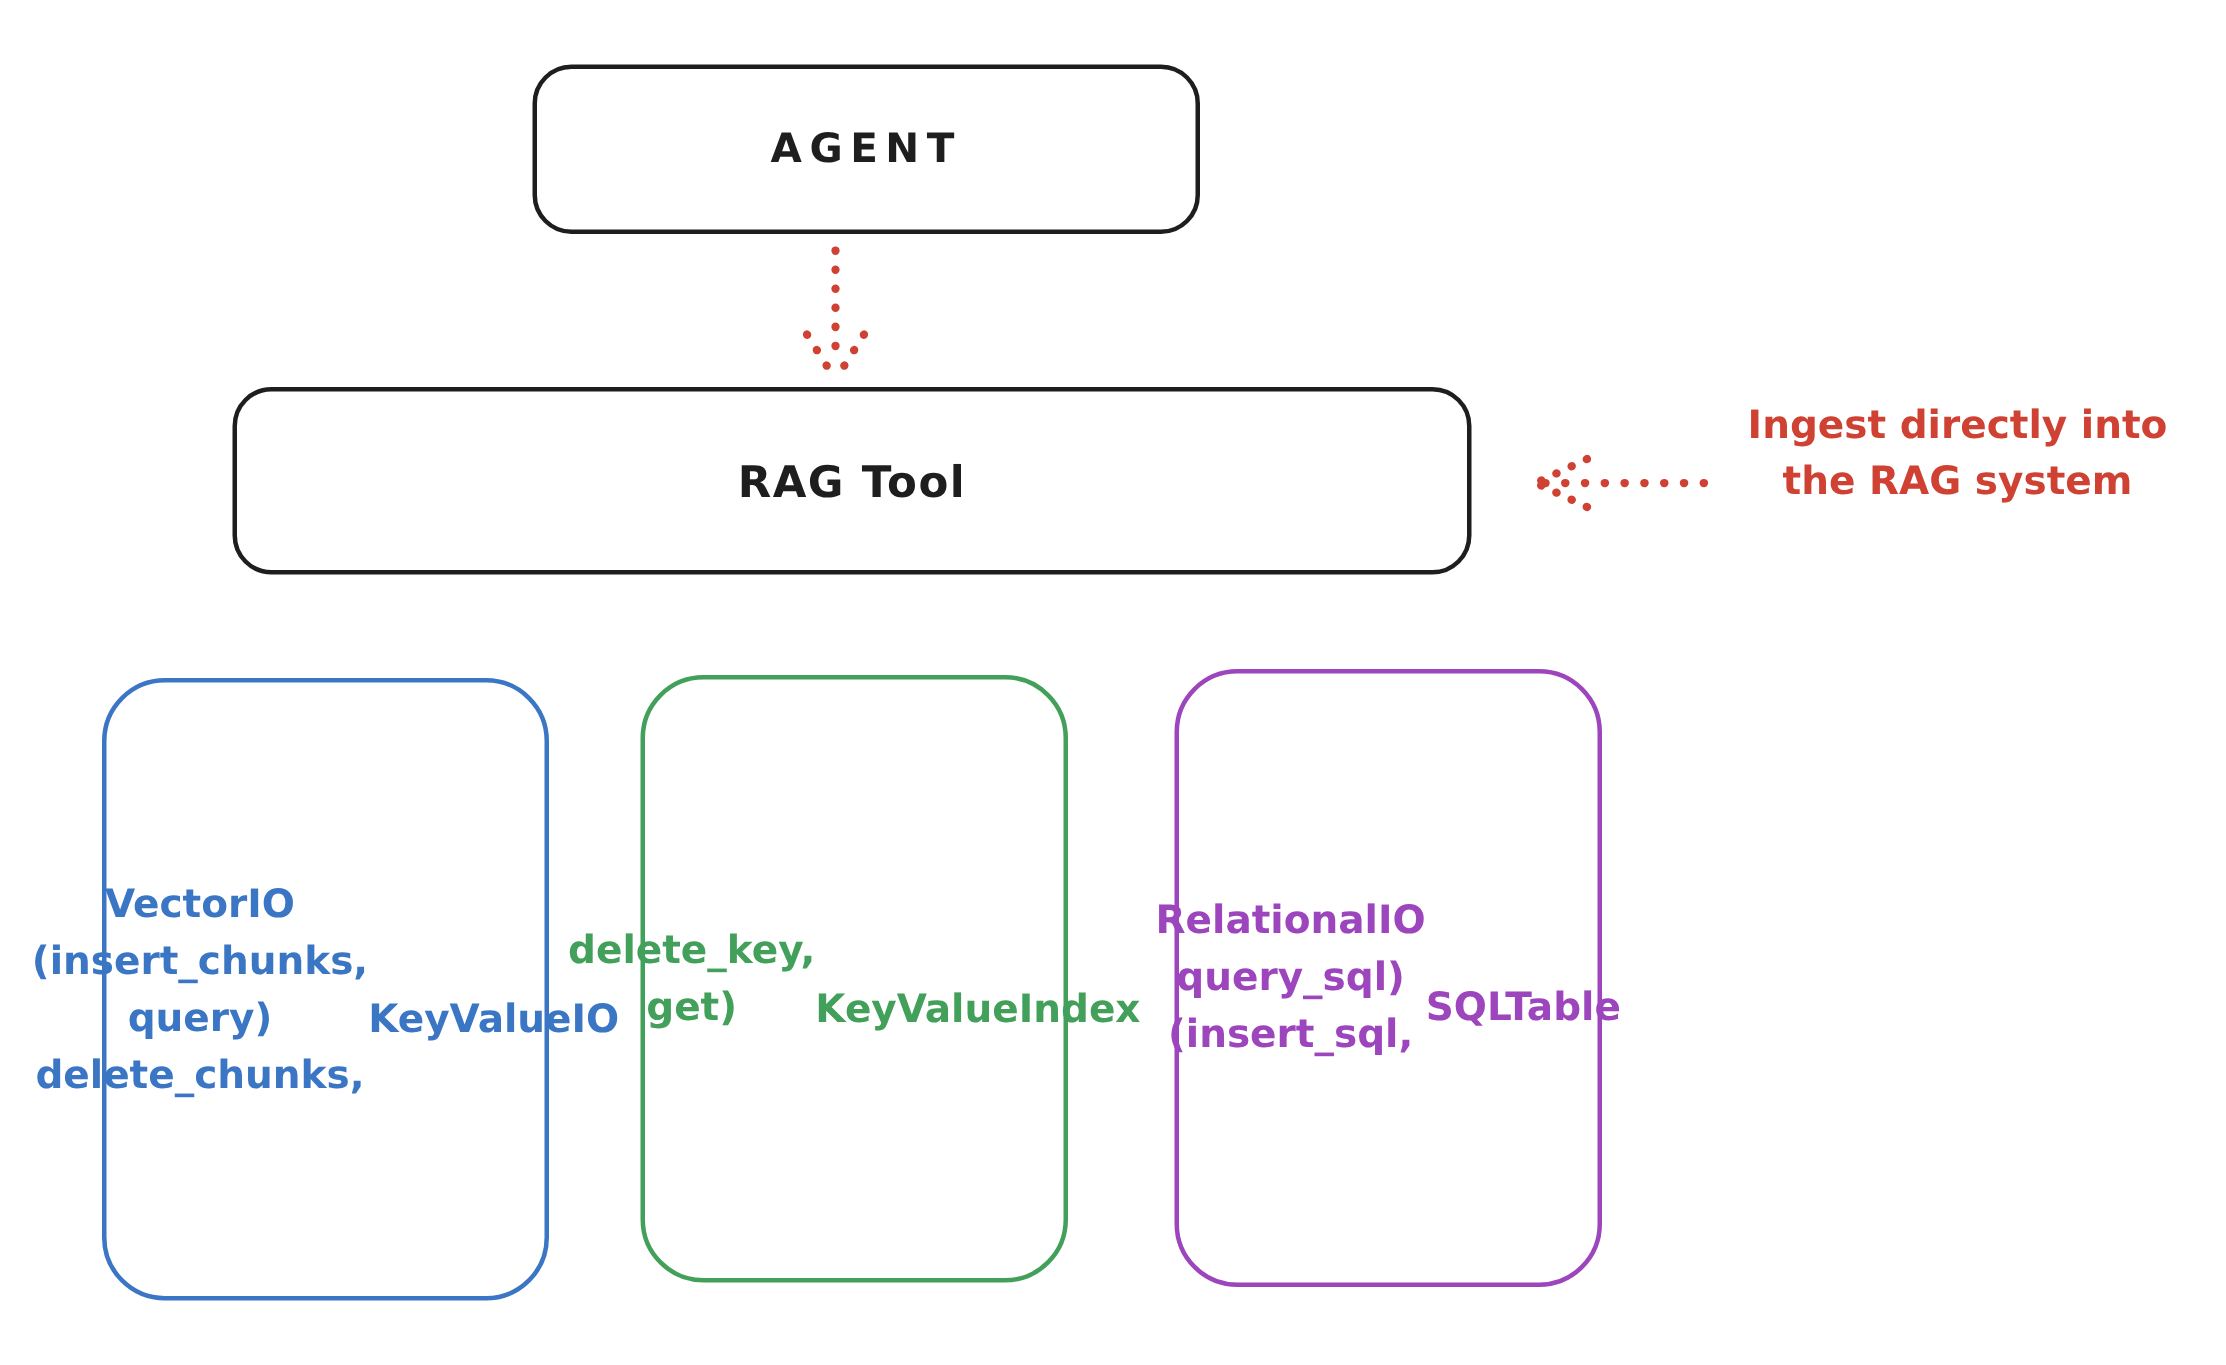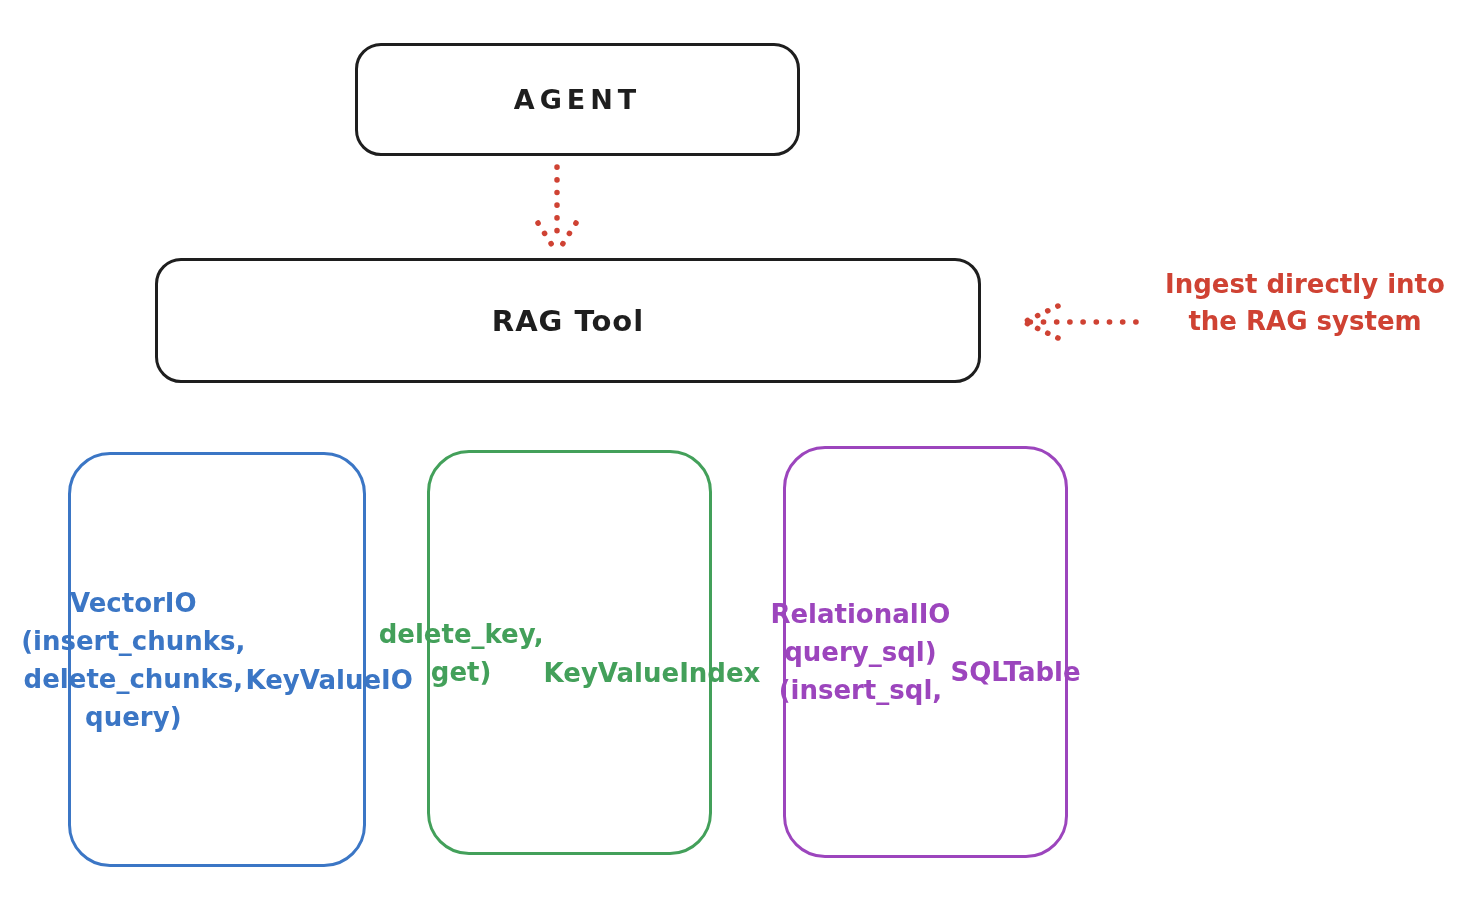--- a/index.html
+++ b/index.html
@@ -107,22 +107,22 @@
 
   <div class="annotation" style="color: rgb(207, 66, 51);">
     <div>Ingest directly into</div>
     <div>the RAG system</div>
   </div>
 
   <div class="box colored vector-box" style="border-color: rgb(59, 118, 197); color: rgb(59, 118, 197);">
     <div class="backend-lines">
       <div>VectorIO</div>
       <div>(insert_chunks,</div>
+      <div>query)</div>
       <div>delete_chunks,</div>
-      <div>query)</div>
     </div>
     <div class="index-label">KeyValueIO</div>
   </div>
 
   <div class="box colored keyvalue-box" style="border-color: rgb(67, 160, 90); color: rgb(67, 160, 90);">
     <div class="backend-lines">
       <div>delete_key, get)</div>
     </div>
     <div class="index-label">KeyValueIndex</div>
   </div>

